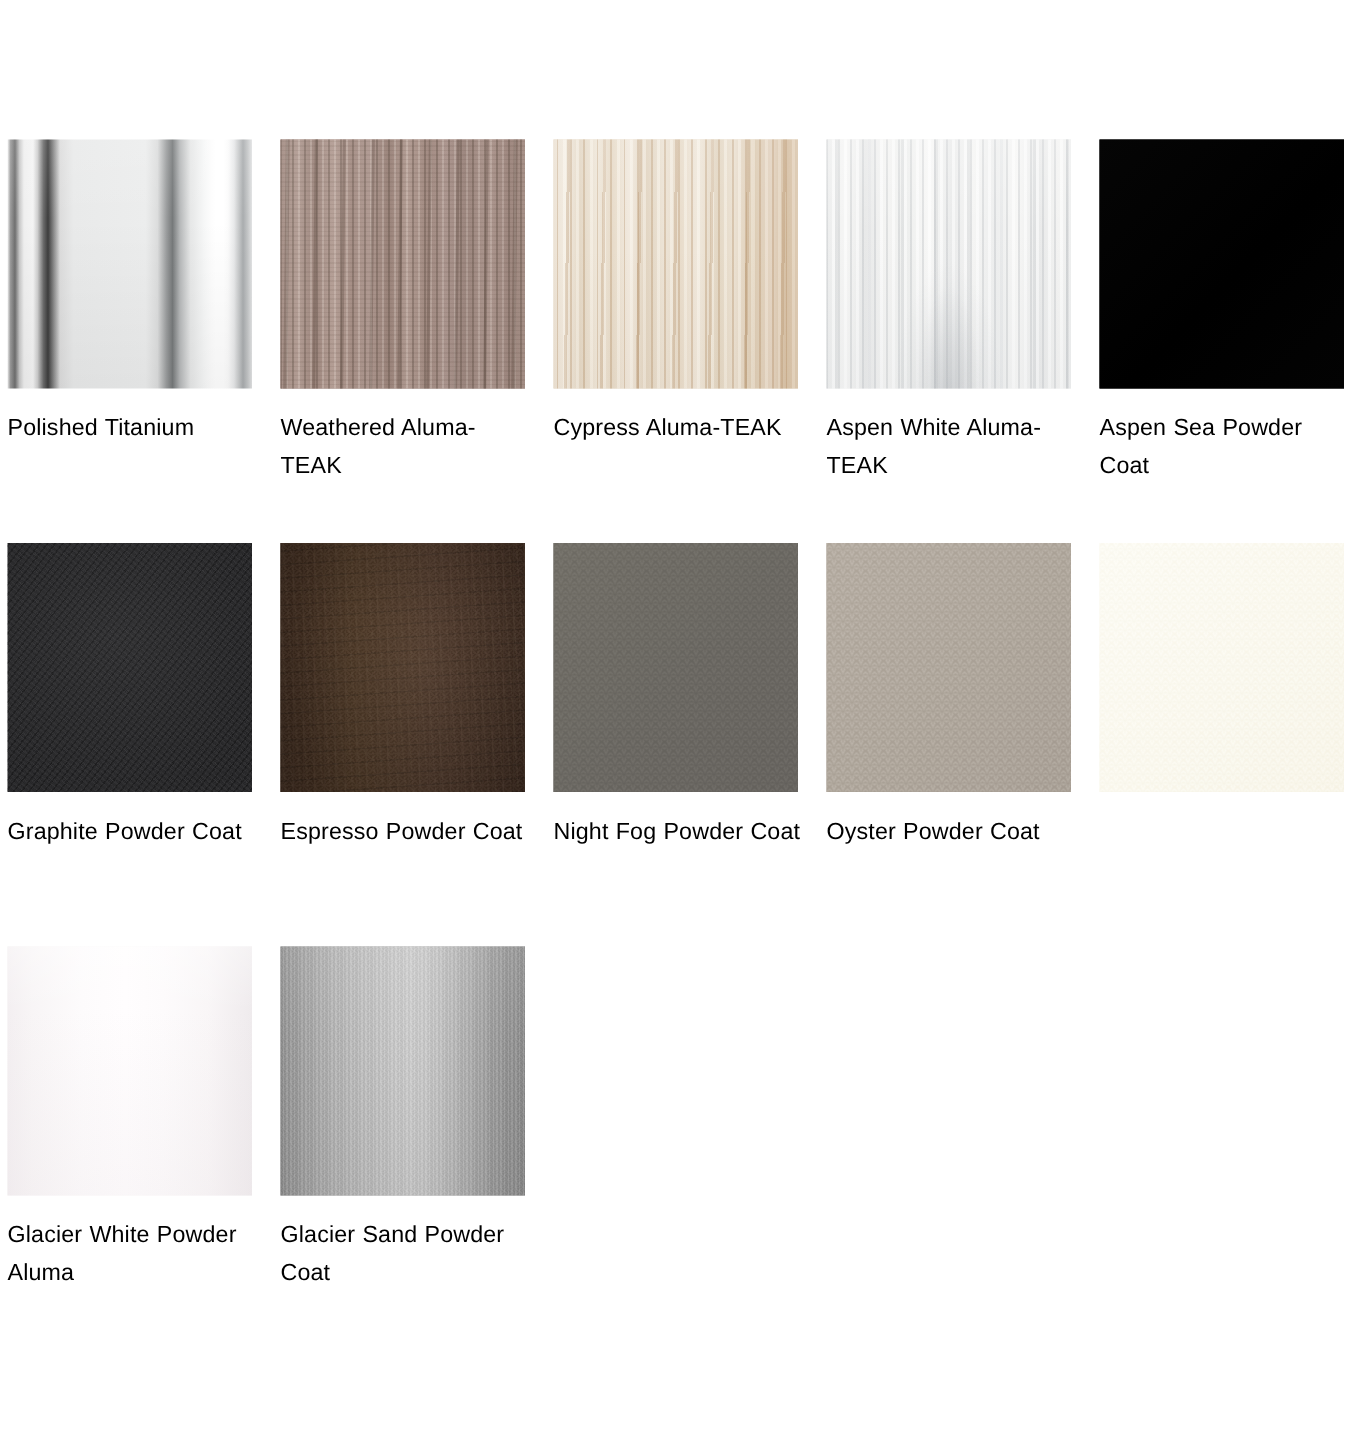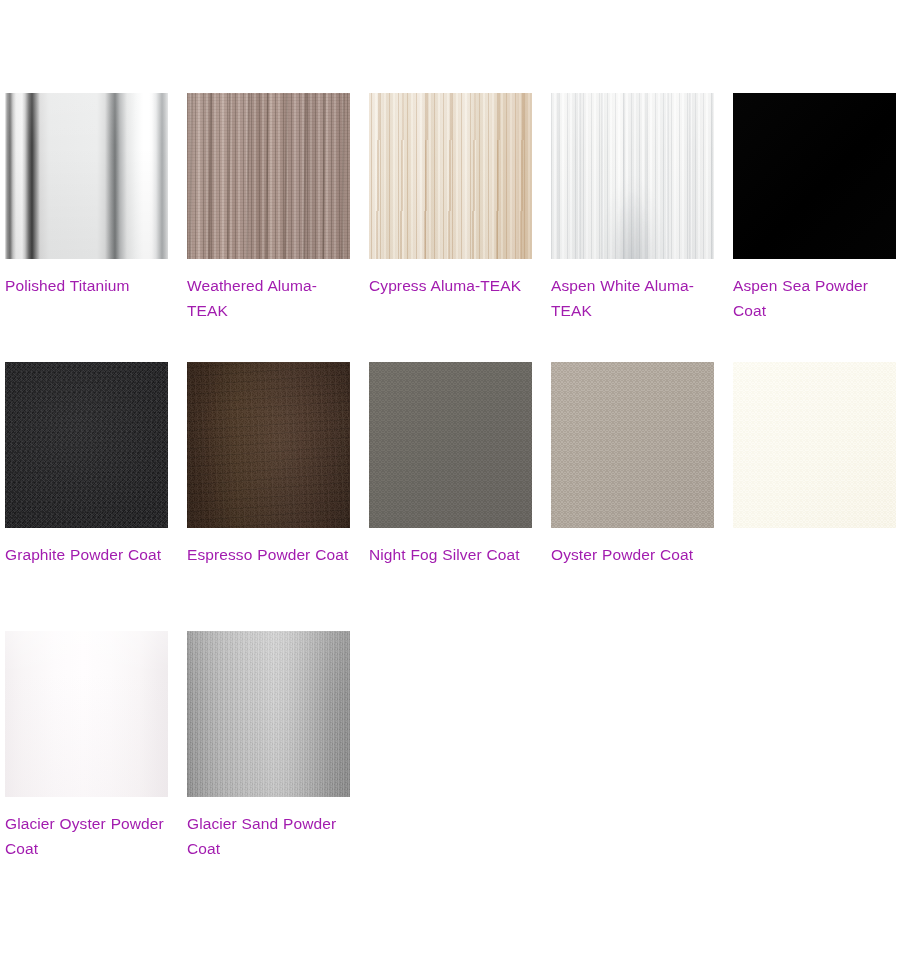--- a/index.html
+++ b/index.html
@@ -52,21 +52,21 @@
     pointer-events: none;
   }
 
   .swatch-label {
     position: absolute;
     top: 180px;
     left: 0;
     width: 168px;
     font-size: 15.5px;
     line-height: 25px;
-    color: #a21caf;
+    color: #000000;
     letter-spacing: 0.1px;
     word-spacing: 0.4px;
   }
 
   
 
   
   .t-polished-titanium {
     background:
       linear-gradient(to right,
@@ -478,41 +478,41 @@
       <span class="grain2"></span>
       <span class="grain3"></span>
     </div>
     <div class="swatch-label">Espresso Powder Coat</div>
   </div>
 
   <div class="swatch-cell">
     <div class="swatch-tile t-night-fog">
       <span class="grain"></span>
     </div>
-    <div class="swatch-label">Night Fog Silver Coat</div>
+    <div class="swatch-label">Night Fog Powder Coat</div>
   </div>
 
   <div class="swatch-cell">
     <div class="swatch-tile t-oyster">
       <span class="grain"></span>
     </div>
     <div class="swatch-label">Oyster Powder Coat</div>
   </div>
 
   <div class="swatch-cell">
     <div class="swatch-tile t-sandbar">
       <span class="grain"></span>
     </div>
   </div>
 
   <div class="swatch-cell">
     <div class="swatch-tile t-glacier">
       <span class="grain"></span>
     </div>
-    <div class="swatch-label">Glacier Oyster Powder Coat</div>
+    <div class="swatch-label">Glacier White Powder Aluma</div>
   </div>
 
   <div class="swatch-cell">
     <div class="swatch-tile t-silver-sand">
       <span class="grain"></span>
       <span class="grain2"></span>
       <span class="grain3"></span>
     </div>
     <div class="swatch-label">Glacier Sand Powder Coat</div>
   </div>

